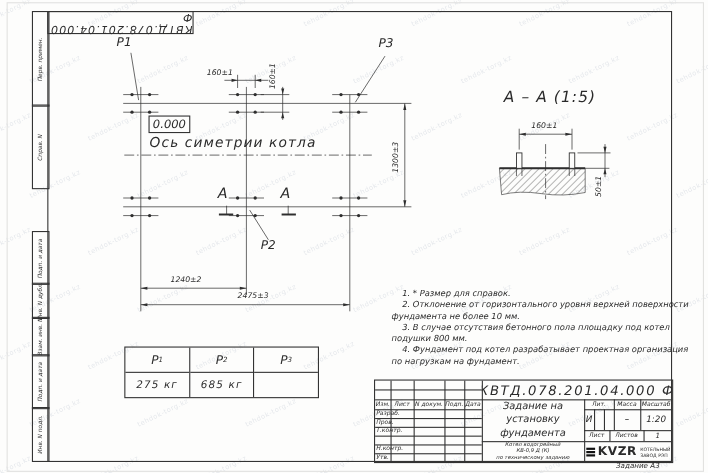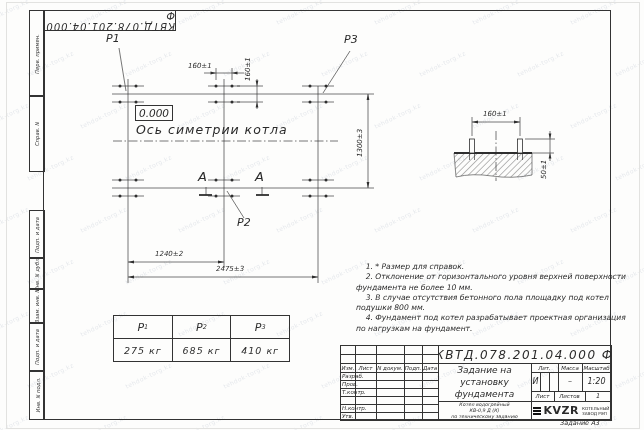--- a/index.html
+++ b/index.html
@@ -260,20 +260,21 @@
   <div class="lbl" style="left:136px;top:124px;font-size:12.5px;letter-spacing:1px;">Ось симетрии котла</div>
   <div class="lbl" style="left:198px;top:170px;font-size:13px;">А</div>
   <div class="lbl" style="left:255px;top:170px;font-size:13px;">А</div>
 
   <div class="lbl" style="left:188px;top:63px;font-size:7px;">160±1</div>
   <div class="vdim" style="left:245px;top:81px;font-size:7px;">160±1</div>
   <div class="vdim" style="left:357px;top:157px;font-size:7px;">1300±3</div>
   <div class="lbl" style="left:155px;top:251px;font-size:7px;">1240±2</div>
   <div class="lbl" style="left:216px;top:266px;font-size:7px;">2475±3</div>
 
+  <div class="lbl" style="left:458px;top:82px;font-size:14px;letter-spacing:1px;">А – А (1:5)</div>
   <div class="lbl" style="left:483px;top:111px;font-size:7px;">160±1</div>
   <div class="vdim" style="left:541px;top:179px;font-size:7px;">50±1</div>
 
   <div class="notes">
     <div>    1. * Размер для справок.</div>
     <div>    2. Отклонение от горизонтального уровня верхней поверхности</div>
     <div>фундамента не более 10 мм.</div>
     <div>    3. В случае отсутствия бетонного пола площадку под котел</div>
     <div>подушки 800 мм.</div>
     <div>    4. Фундамент под котел разрабатывает проектная организация</div>
@@ -293,21 +294,20 @@
           <span>Р</span>
           <sub>2</sub>
         </div>
       <div class="pval">685 кг</div>
     </div>
     <div class="pcol">
       <div class="phead">
           <span>Р</span>
           <sub>3</sub>
         </div>
-      <div class="pval">410 кг</div>
     </div>
   </div>
 
   <div class="tb">
 
     <div class="tl" style="left:14px;top:0;width:1px;height:74px;"></div>
     <div class="tl" style="left:35px;top:0;width:1px;height:74px;"></div>
     <div class="tl" style="left:63px;top:0;width:1px;height:74px;"></div>
     <div class="tl" style="left:81px;top:0;width:1px;height:74px;"></div>
     <div class="tl" style="left:97px;top:0;width:1px;height:74px;"></div>

